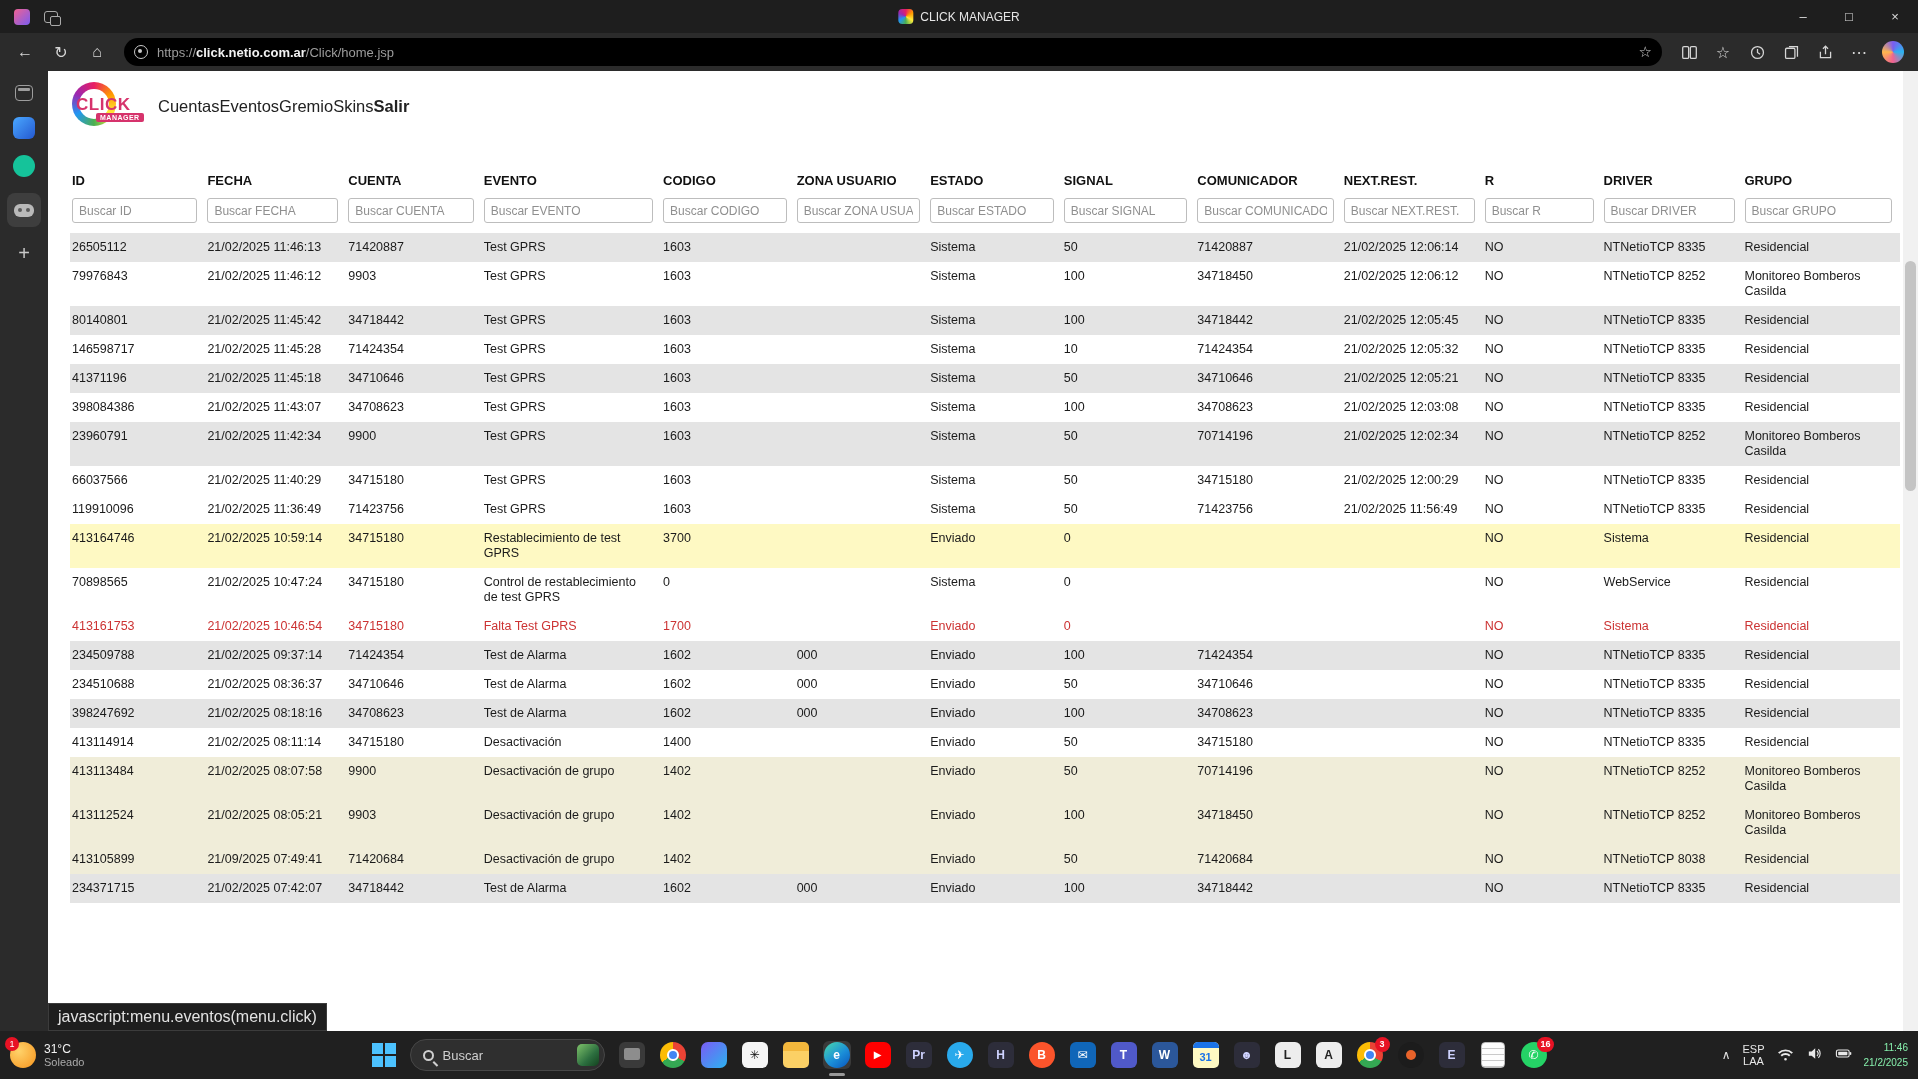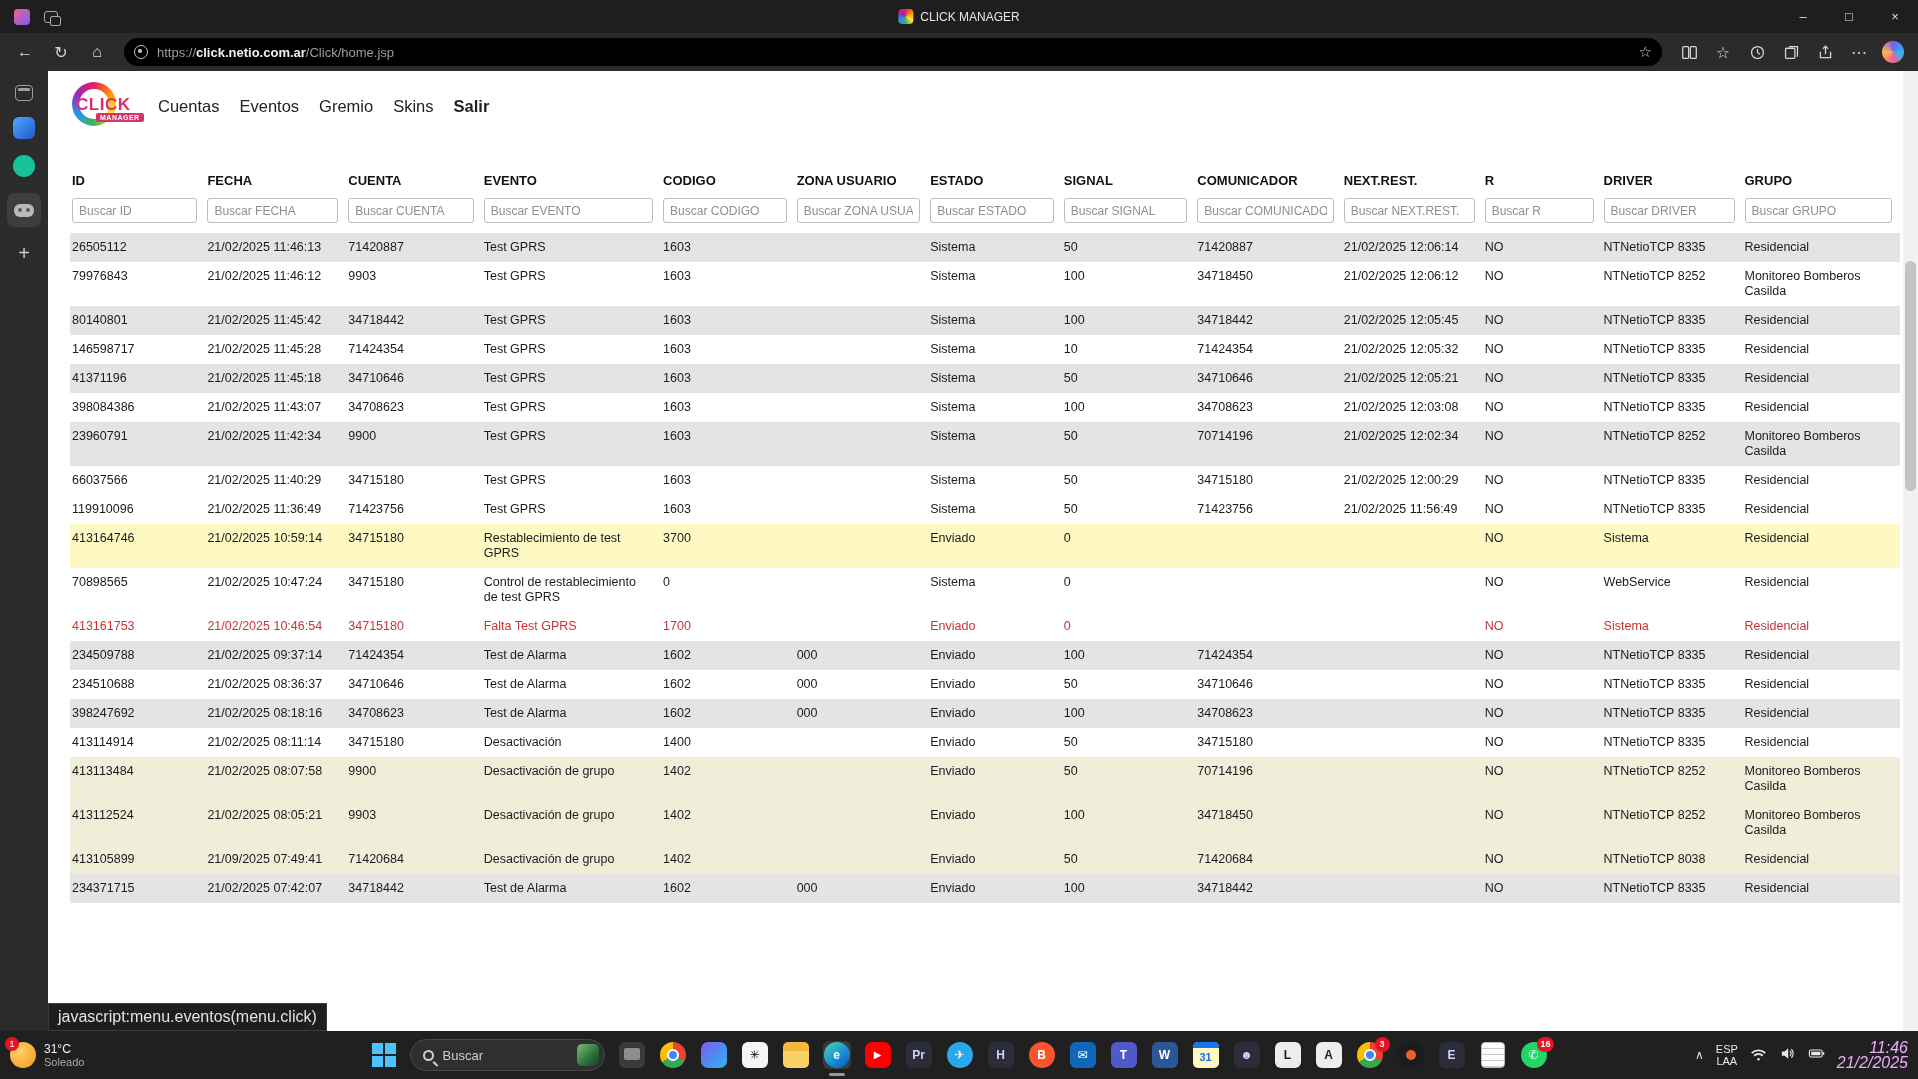--- a/index.html
+++ b/index.html
@@ -49,21 +49,21 @@
   .page-scrollbar { position:absolute; top:0; right:0; bottom:0; width:15px; background:#f1f1f1; }
   .page-scroll-thumb { position:absolute; top:190px; right:2px; width:11px; height:230px; border-radius:6px; background:#c4c4c4; }
 
   .site-header { height:70px; display:flex; align-items:center; padding-left:22px; }
   .logo { position:relative; width:72px; height:52px; margin-right:16px; }
   .logo-ring { position:absolute; left:2px; top:2px; width:44px; height:44px; border-radius:50%;
     background:conic-gradient(#e91e63,#ff9800,#ffeb3b,#4caf50,#2196f3,#9c27b0,#e91e63); }
   .logo-ring::after { content:""; position:absolute; inset:7px; border-radius:50%; background:#fff; }
   .logo-text { position:absolute; left:6px; top:15px; font-size:17px; font-weight:800; color:#d6336c; letter-spacing:.5px; }
   .logo-sub { position:absolute; left:26px; top:33px; background:#d6336c; color:#fff; font-size:7px; font-weight:700; padding:1px 4px; border-radius:2px; letter-spacing:.5px; }
-  .site-nav { display:flex; align-items:center; gap:20px; font-size:16.5px; color:#222;text-align:center; }
+  .site-nav { display:flex; align-items:center; font-size:16.5px; color:#222;text-align:center; }
   .nav-item { cursor:pointer; }
   .nav-item.bold { font-weight:700; }
 
   .banner { height:86px; background:#1c72b8; display:flex; align-items:center; padding-left:95px; margin-right:15px; }
   .banner-title { color:#fff; font-size:16px; letter-spacing:.4px; }
 
   .table-wrap { margin:24px 18px 0 22px; }
   table.events { width:100%; border-collapse:collapse; table-layout:fixed; }
   table.events th { text-align:left; font-size:13px; font-weight:700; color:#111; padding:8px 6px 10px 2px; white-space:nowrap; overflow:hidden; }
   .search-row td { padding:0 8px 10px 2px; }
@@ -123,21 +123,21 @@
   .k-light { width:26px; height:26px; border-radius:6px; background:#ededed; color:#222; }
   .k-darkcircle { width:26px; height:26px; border-radius:50%; background:#1c1c1c; position:relative; }
   .k-darkcircle::after { content:""; position:absolute; inset:8px; border-radius:50%; background:#e8632a; }
   .k-notepad { width:24px; height:26px; border-radius:4px; background:repeating-linear-gradient(#fdfdfd 0 5px,#c9c9c9 5px 6px); border:1px solid #bbb; }
   .k-whatsapp { width:26px; height:26px; border-radius:50%; background:#25d366; color:#fff; }
 
   .tray { position:absolute; right:10px; display:flex; align-items:center; gap:12px; color:#e8e8e8; }
   .tray-chevron { font-size:12px; color:#e0e0e0; }
   .tray-lang { font-size:11px; line-height:12px; text-align:center; color:#e8e8e8; }
   .tray svg { width:17px; height:17px; }
-  .tray-clock { text-align:right; font-size:16px; line-height:15px; color:#f0abfc;font-style:italic; }
+  .tray-clock { text-align:right; font-size:10px; line-height:15px; color:#86efac; }
 </style>
 </head>
 <body>
 
 <div class="browser">
 
   <div class="titlebar">
     <div class="tb-left">
       <span class="workspace-ic"></span>
       <span class="tabprev-ic"></span>

